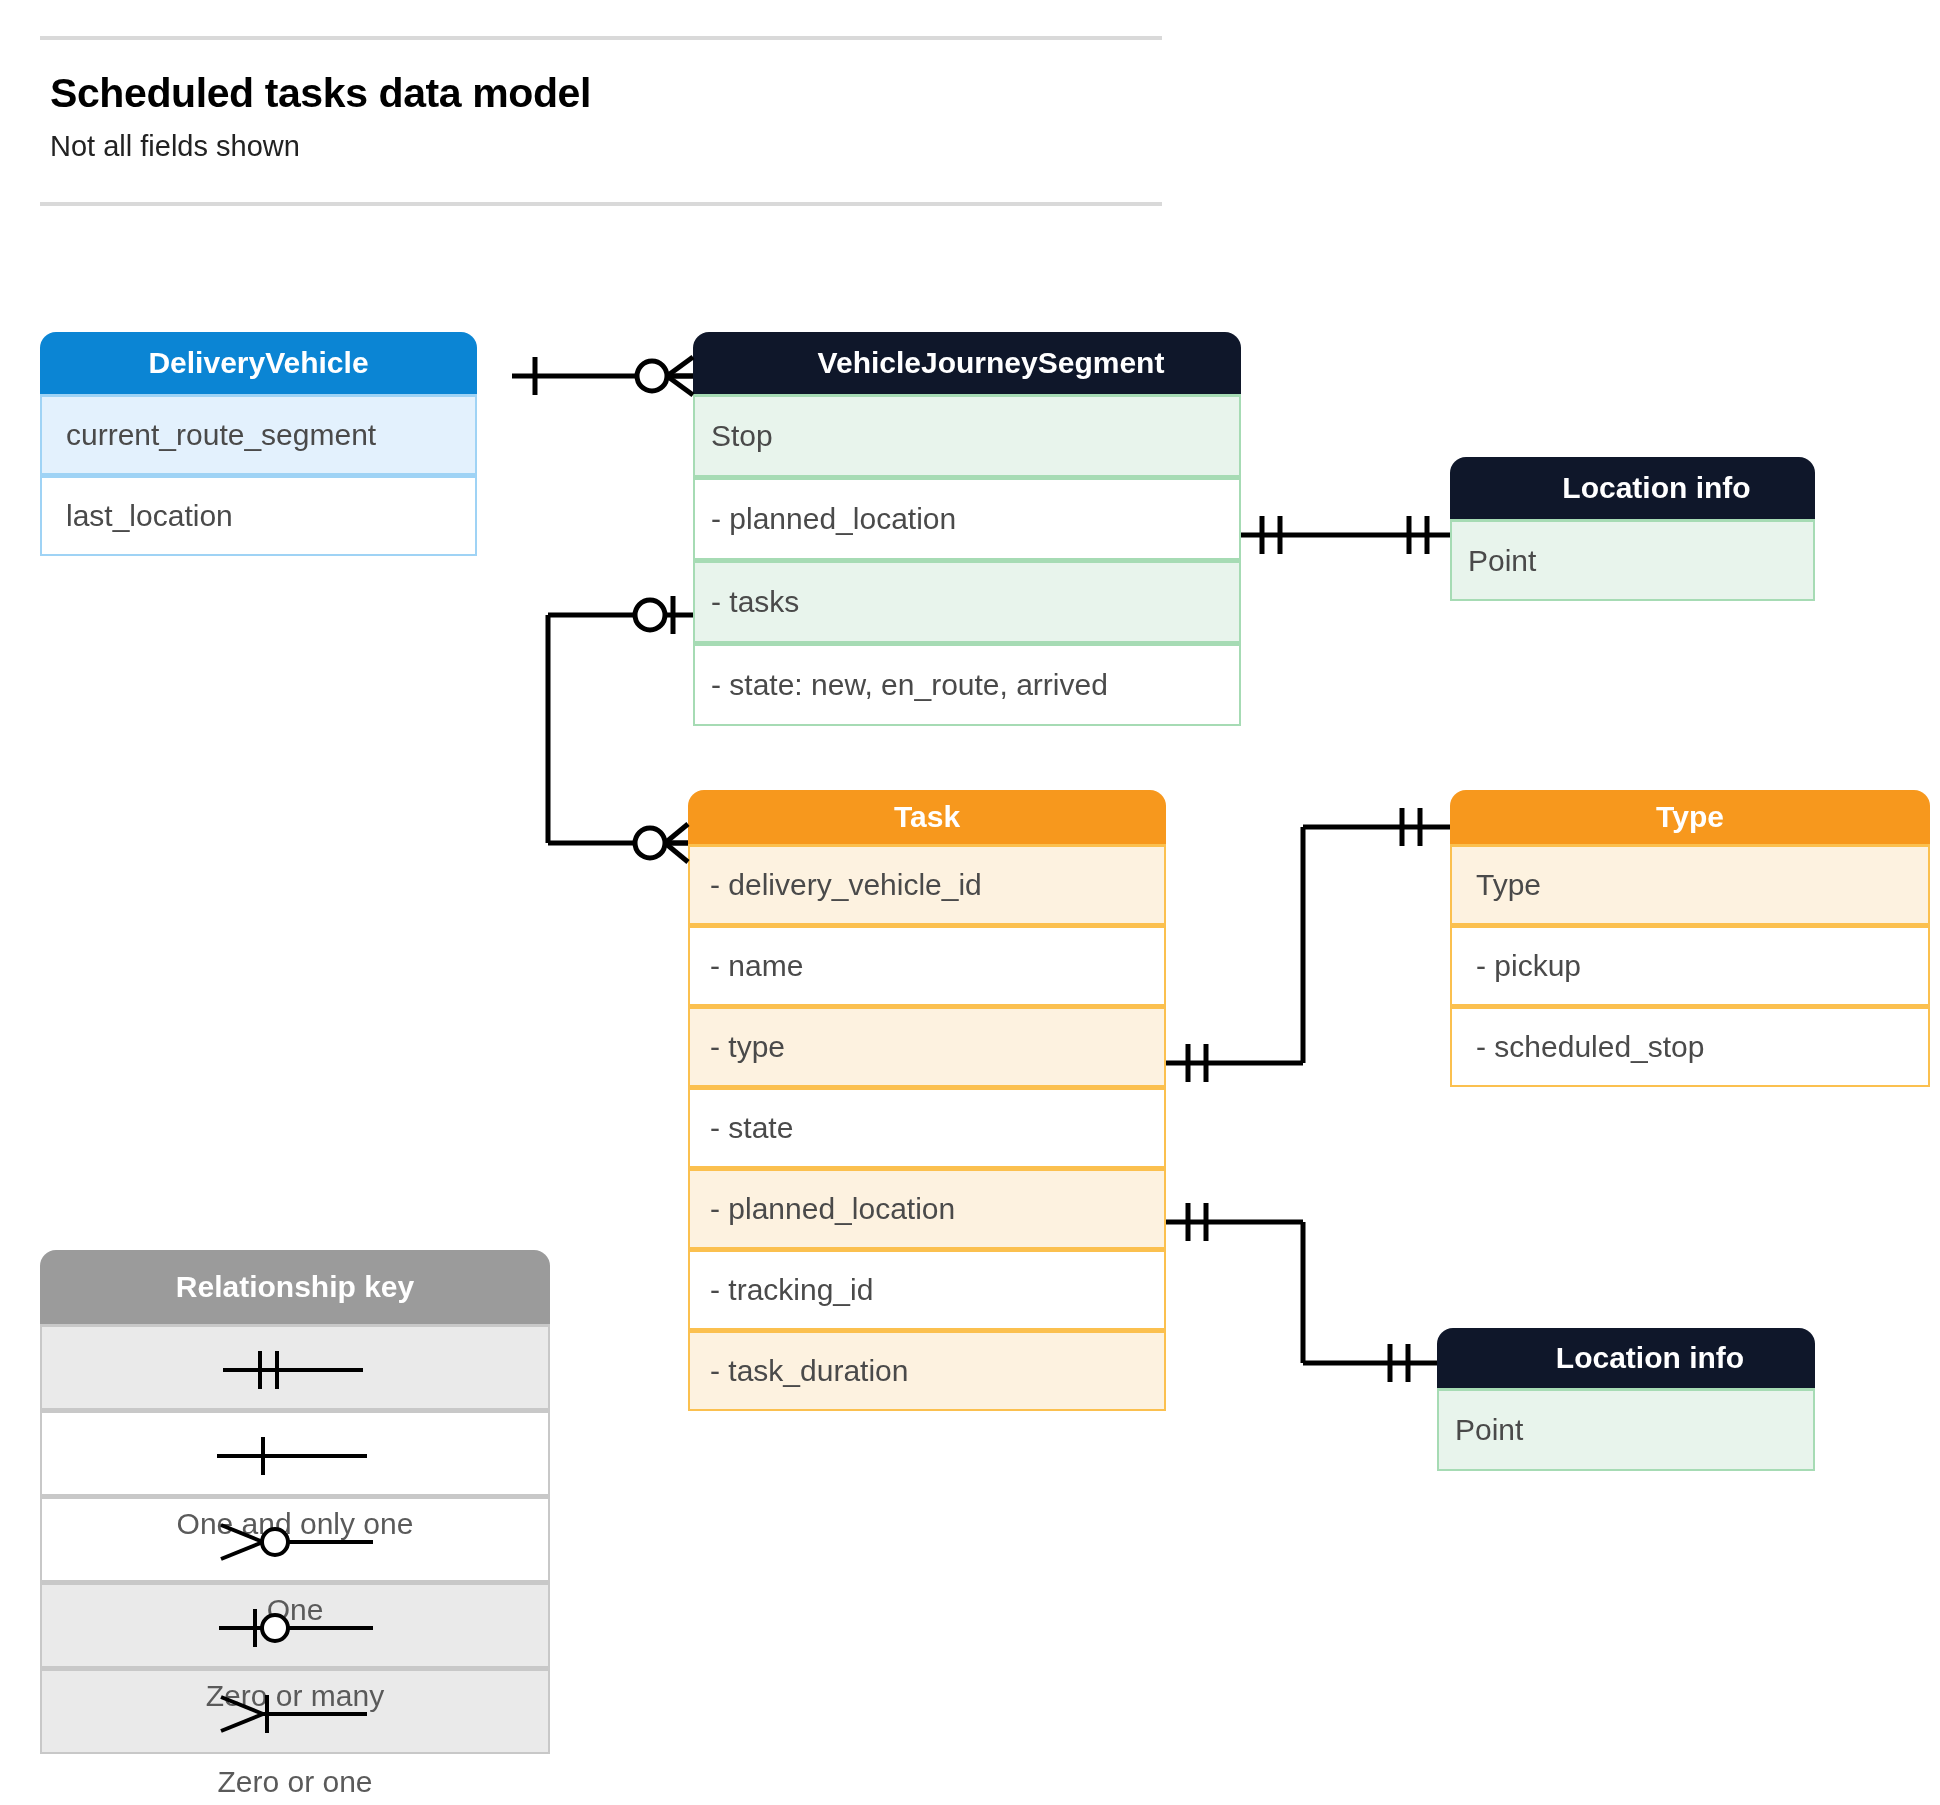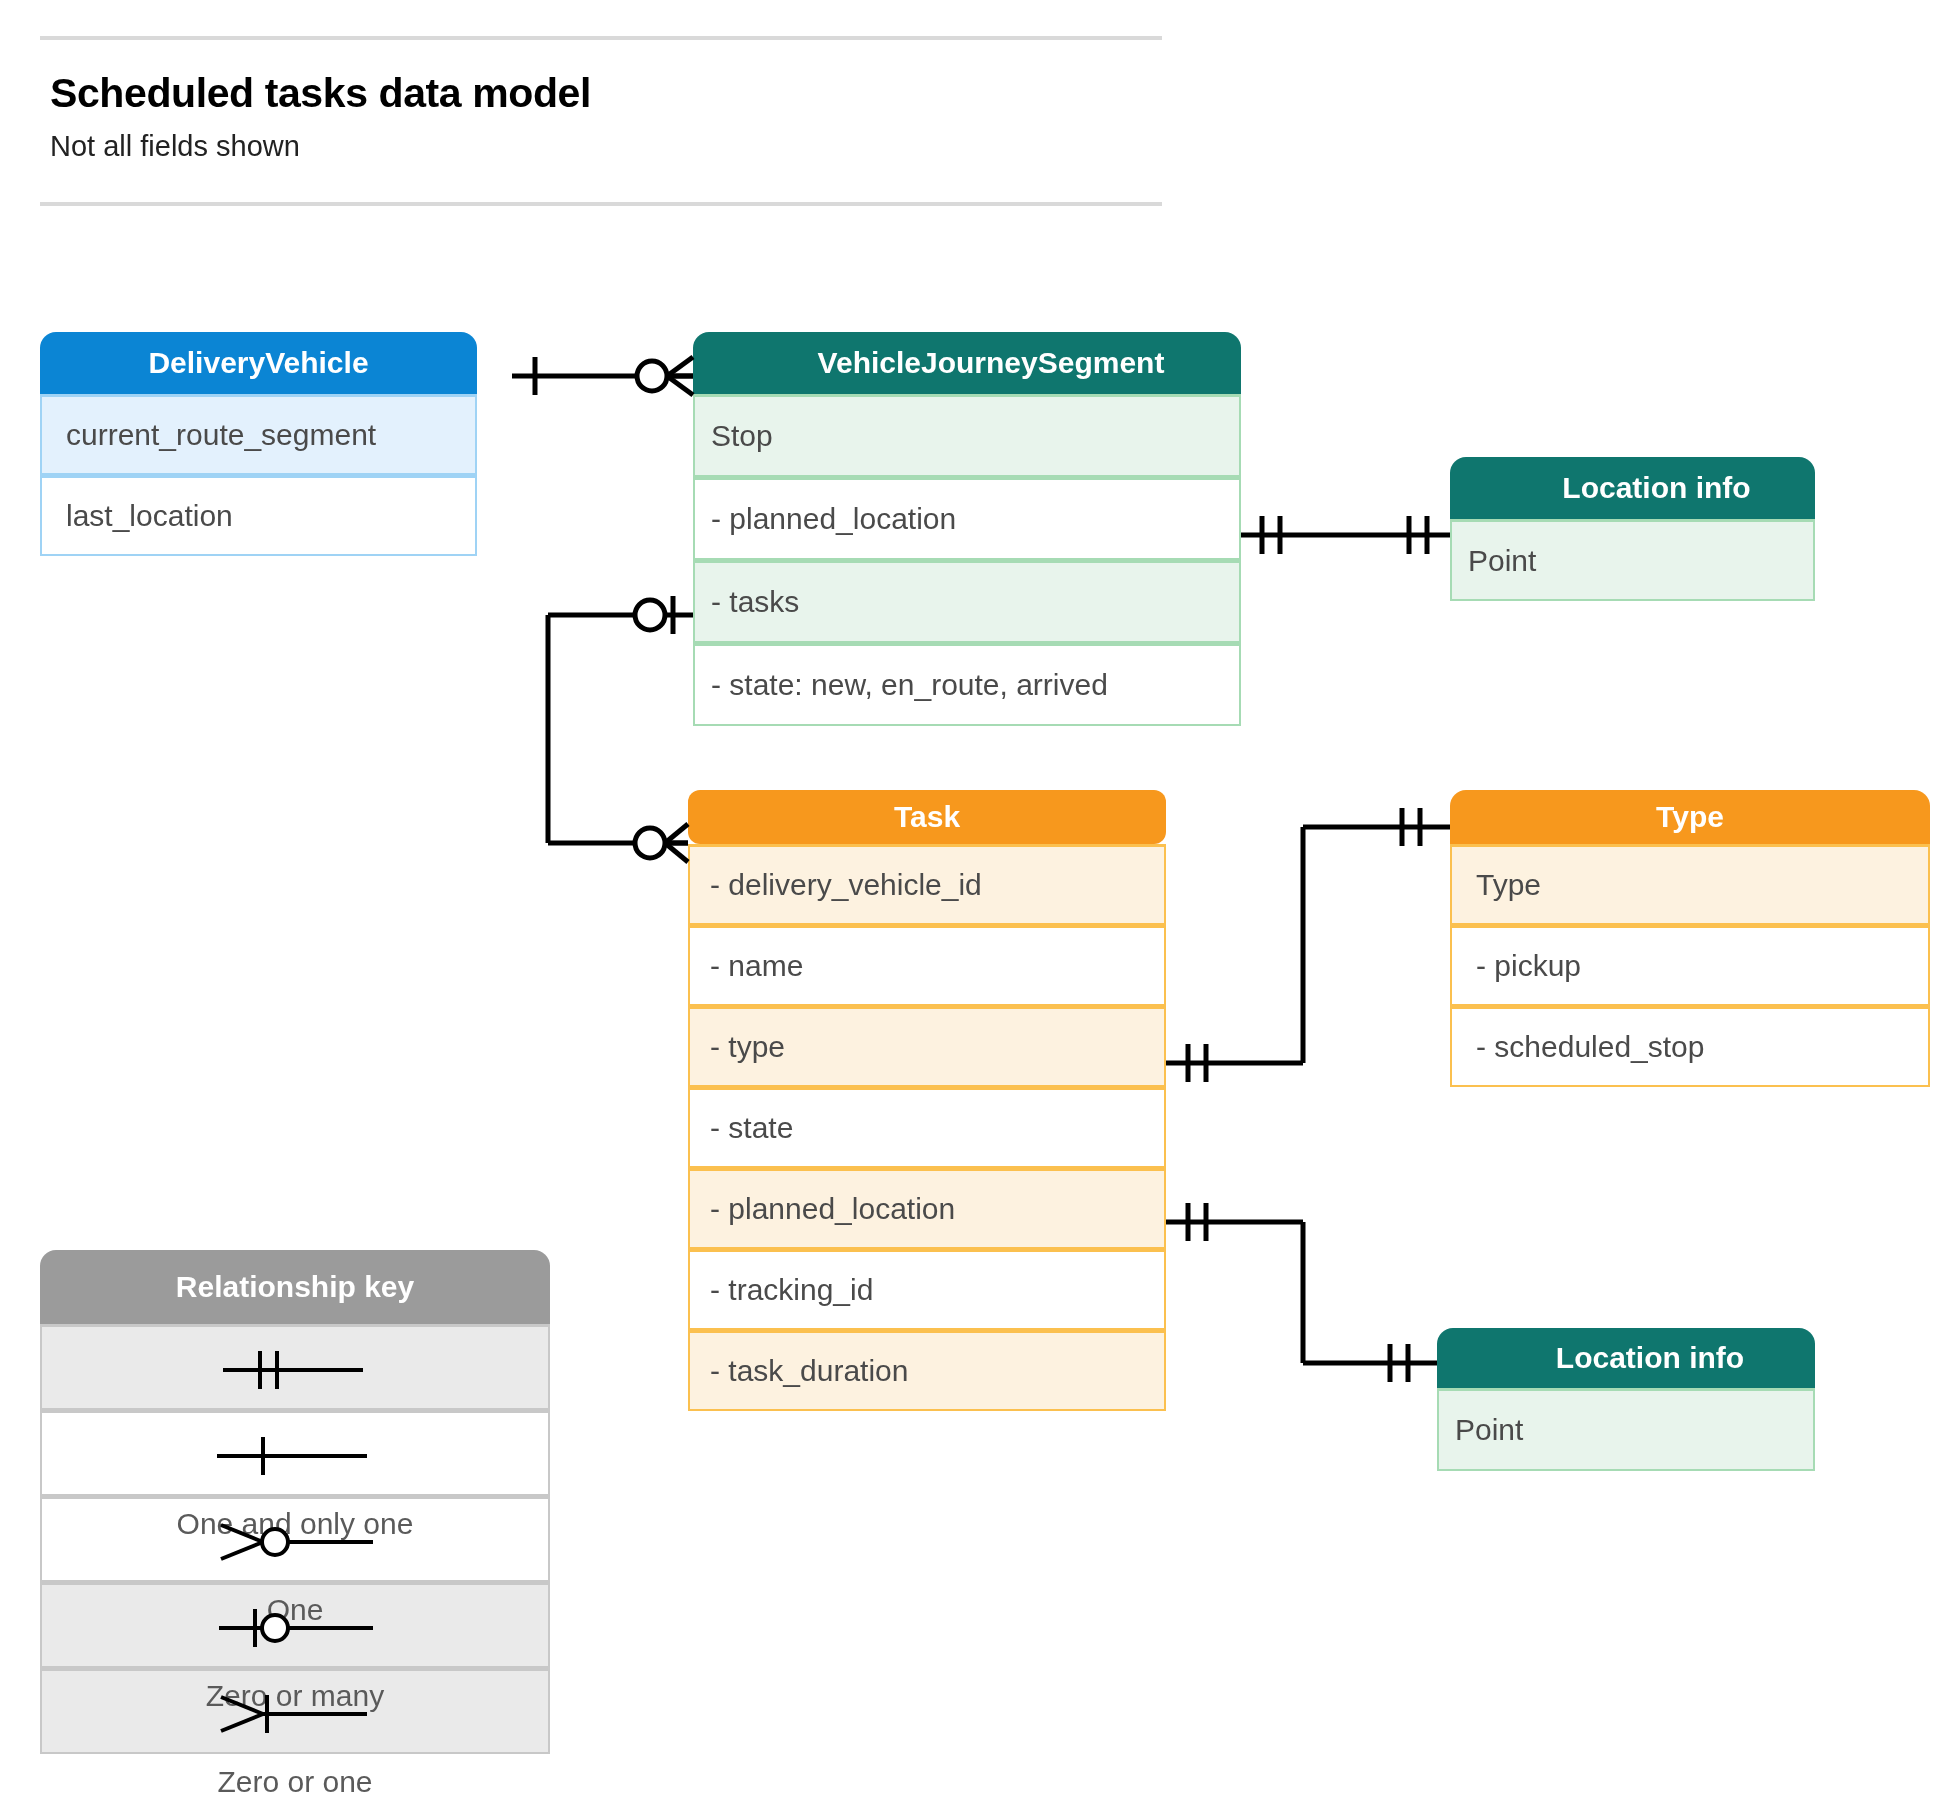--- a/index.html
+++ b/index.html
@@ -67,21 +67,21 @@
     border-style: solid;
   }
 
   
   .t-blue .ehead { background: #0b85d4; }
   .t-blue .erow  { border-color: #9fd3f5; }
   .t-blue .erow.alt  { background: #e3f1fd; }
   .t-blue .erow.plain{ background: #ffffff; }
 
   
-  .t-green .ehead { background: #0f766e; padding-left: 48px; }
+  .t-green .ehead { background: #0f172a; padding-left: 48px; }
   .t-green .erow  { border-color: #a6dbb4; padding-left: 16px; }
   .t-green .erow.alt  { background: #e8f4ec; }
   .t-green .erow.plain{ background: #ffffff; }
 
   
   .t-orange .ehead { background: #f7981d; }
   .t-orange .erow  { border-color: #fbc04f; }
   .t-orange .erow.alt  { background: #fdf2e0; }
   .t-orange .erow.plain{ background: #ffffff; }
 
@@ -98,21 +98,21 @@
 
   #ent-vjs { left: 693px; top: 332px; width: 548px; }
   #ent-vjs .ehead { height: 62px; }
   #ent-vjs .erow  { height: 83px; }
 
   #ent-loc-top { left: 1450px; top: 457px; width: 365px; }
   #ent-loc-top .ehead { height: 62px; }
   #ent-loc-top .erow  { height: 82px; }
 
   #ent-task { left: 688px; top: 790px; width: 478px; }
-  #ent-task .ehead { height: 54px; border-radius: 12px; }
+  #ent-task .ehead { height: 54px; }
   #ent-task .erow  { height: 81px; padding-left: 20px; }
 
   #ent-type { left: 1450px; top: 790px; width: 480px; }
   #ent-type .ehead { height: 54px; }
   #ent-type .erow  { height: 81px; }
 
   #ent-loc-bottom { left: 1437px; top: 1328px; width: 378px; }
   #ent-loc-bottom .ehead { height: 60px; }
   #ent-loc-bottom .erow  { height: 83px; }
 

